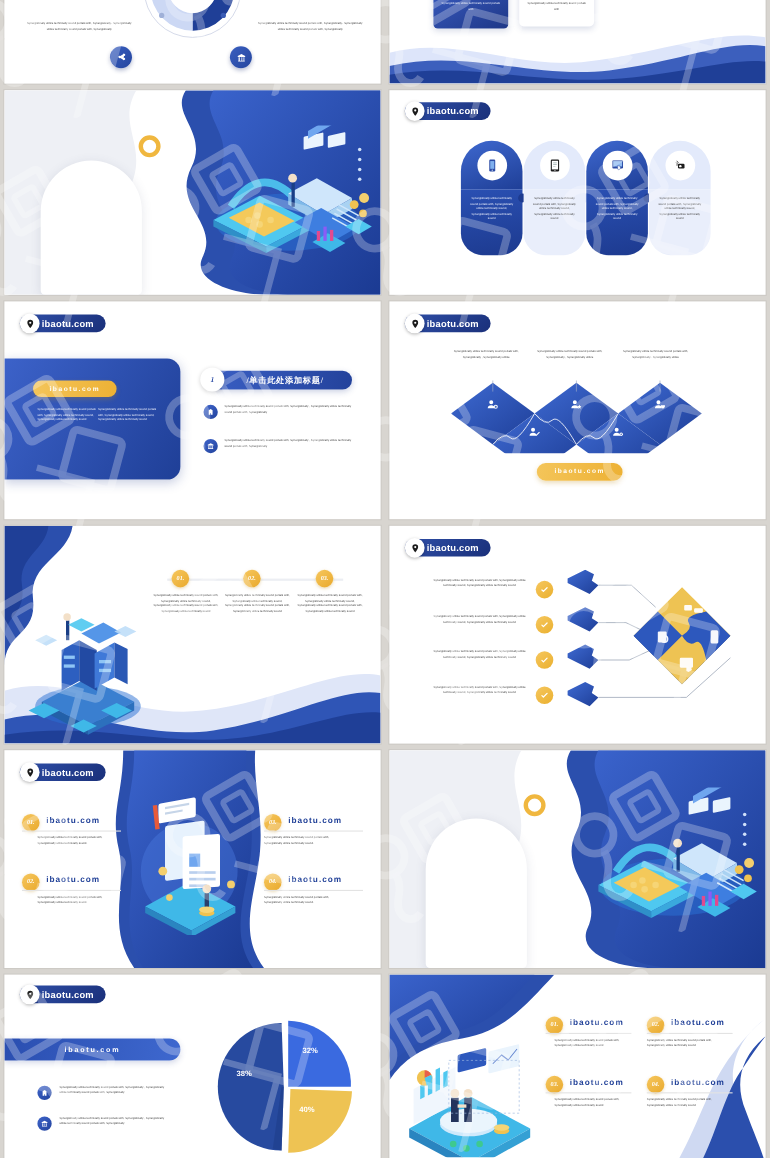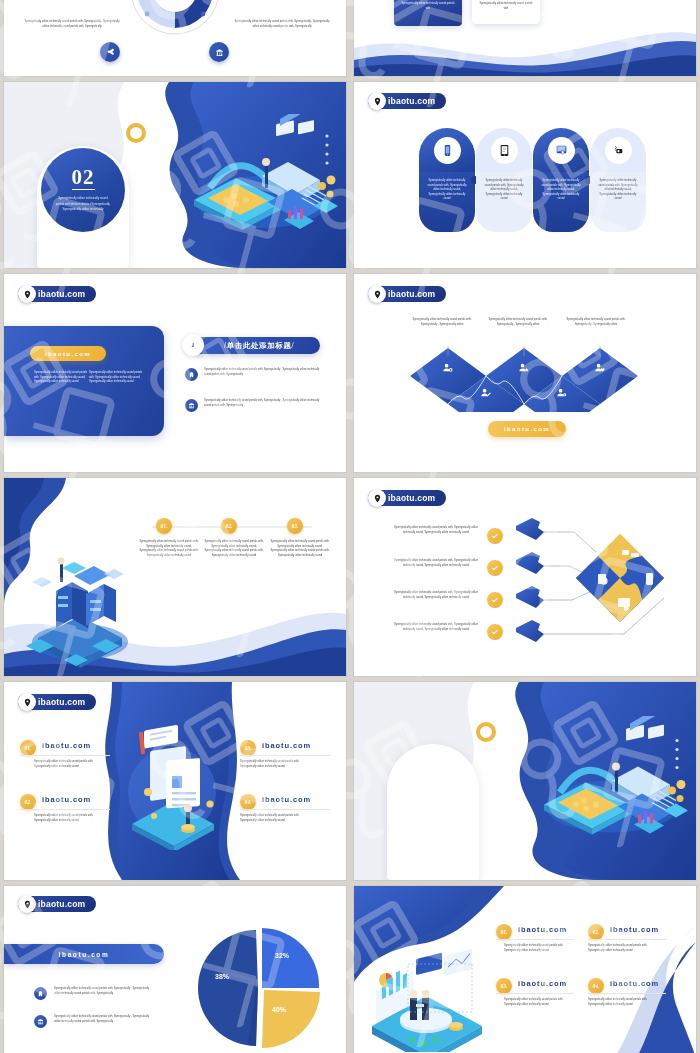--- a/index.html
+++ b/index.html
@@ -288,24 +288,20 @@
         <circle cx="167" cy="66" r="4.5" fill="#f3cf6e"></circle>
       <circle cx="166" cy="80" r="3.5" fill="#f0c250"></circle>
       <g fill="#cfe0fa">
           <circle cx="163" cy="22" r="1.6"></circle>
           <circle cx="163" cy="31" r="1.6"></circle>
           <circle cx="163" cy="40" r="1.6"></circle>
           <circle cx="163" cy="49" r="1.6"></circle>
         </g>
     </svg>
     <div class="numcircle-box" style="left:33px;top:64px;width:92px;height:122px;"></div>
-    <div class="numcircle" style="left:37px;top:66px;width:84px;height:84px;">
-      <div class="n">02</div>
-      <div class="d">Synergistically utilize technically sound portals with thirteen distinct,Synergistically. Synergistically utilize technically</div>
-    </div>
     <div class="gold-ring" style="left:122px;top:41px;width:20px;height:20px;"></div>
   </div>
 
   <div class="slide">
     <div class="logo" style="left:14px;top:11px;">
       <div class="pill">ibaotu.com</div>
       <div class="dot">
         <svg viewBox="0 0 24 24">
             <path d="M12 2a7 7 0 00-7 7c0 5 7 13 7 13s7-8 7-13a7 7 0 00-7-7z" fill="#1b1b1b"></path>
             <circle cx="12" cy="9" r="2.6" fill="#fff"></circle>

